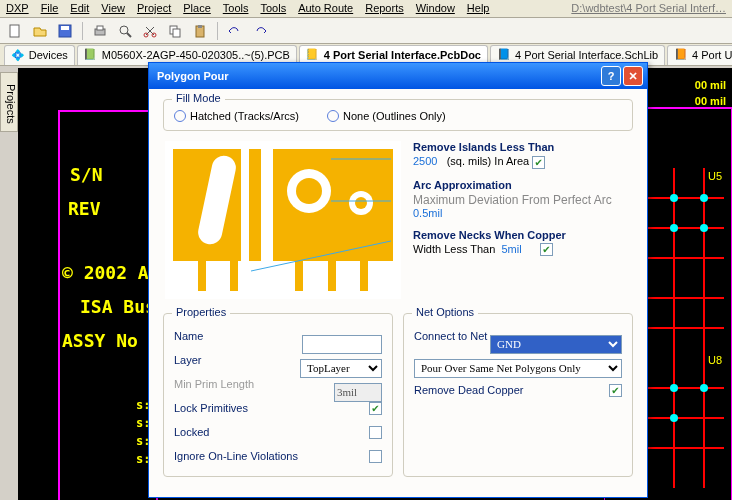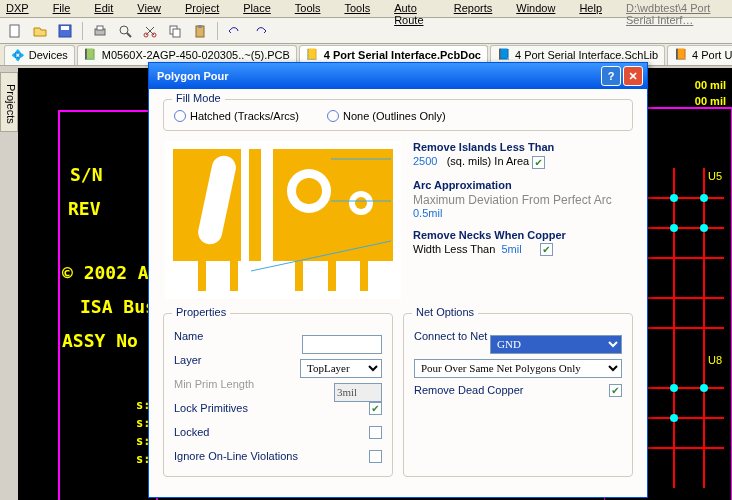--- a/index.html
+++ b/index.html
@@ -1,18 +1,18 @@
 <!DOCTYPE html>
 <html><head>
 <meta charset="utf-8">
 <style>
 * { box-sizing: border-box; margin: 0; padding: 0; font-family: Tahoma, Arial, sans-serif; font-size: 11px; }
 body { width: 732px; height: 500px; background: #d4d0c8; overflow: hidden; position: relative; }
 
-.menubar { height: 18px; background: #ece9d8; display: flex; gap: 24px; padding: 2px 6px; border-bottom: 1px solid #aca899; }
+.menubar { height: 18px; background: #ece9d8; display: flex; gap: 12px; padding: 2px 6px; border-bottom: 1px solid #aca899; }
 .menubar span { text-decoration: underline; cursor: default; }
 
 .toolbar { height: 26px; background: #f4f3ee; border-bottom: 1px solid #aca899; display: flex; align-items: center; gap: 3px; padding: 2px 4px; overflow: hidden; }
 .tool-btn { width: 22px; height: 22px; border: 1px solid transparent; border-radius: 2px; display: flex; align-items: center; justify-content: center; }
 
 .doc-tabs { height: 22px; background: #ece9d8; display: flex; align-items: center; gap: 2px; padding: 0 4px; border-bottom: 1px solid #aca899; overflow: hidden; }
 .doc-tab { height: 20px; padding: 2px 6px; background: #f8f8f4; border: 1px solid #bfbfbf; border-bottom: none; border-radius: 3px 3px 0 0; display: flex; align-items: center; gap: 4px; white-space: nowrap; }
 .doc-tab.active { background: #fff; font-weight: bold; }
 .doc-icon { width: 14px; height: 14px; }
 

